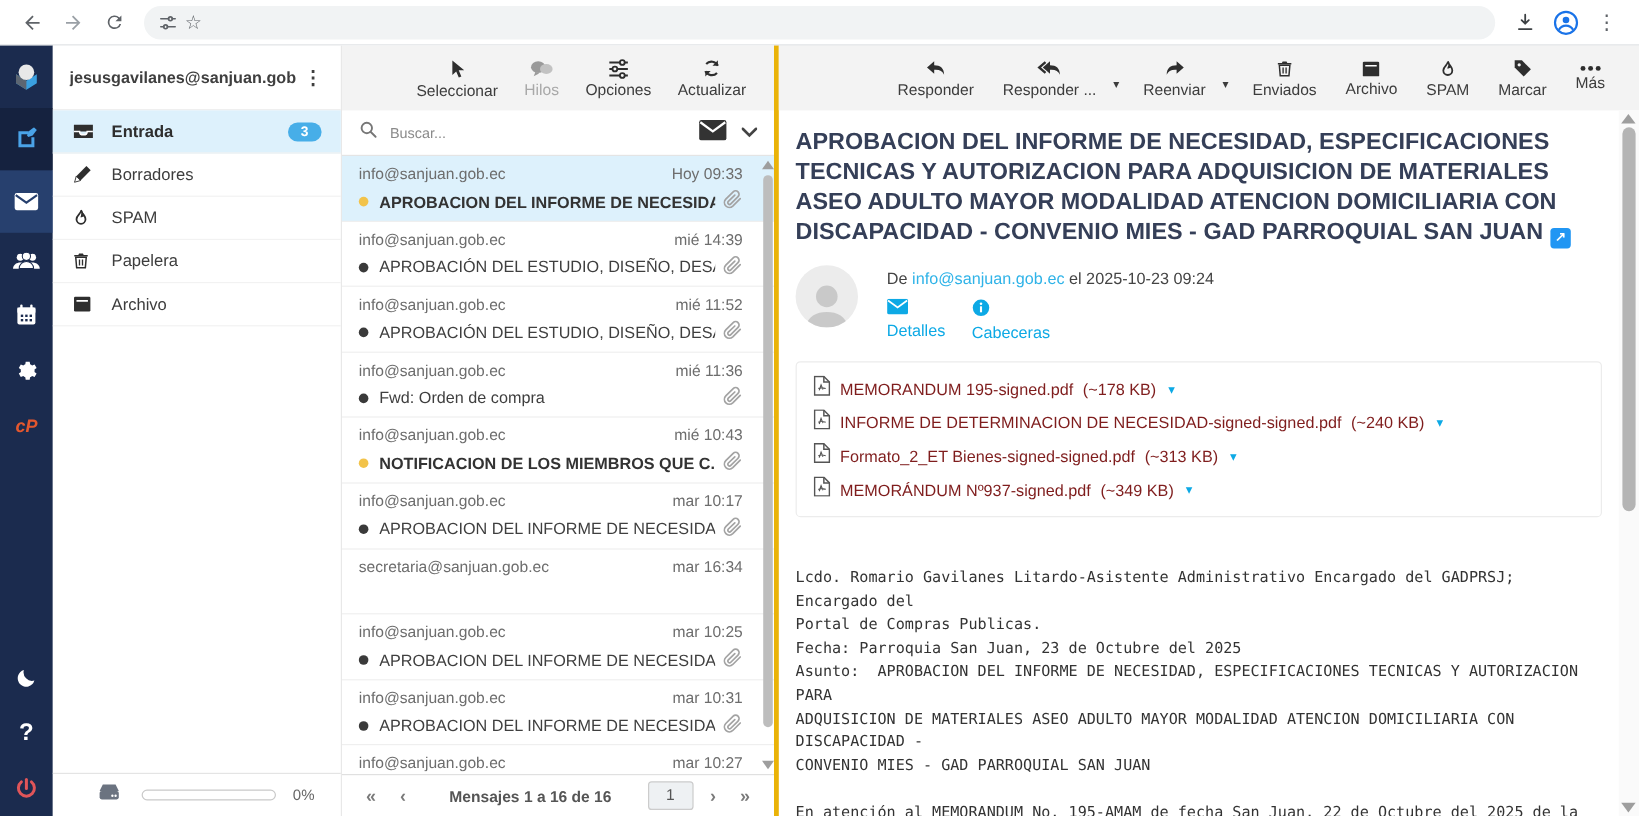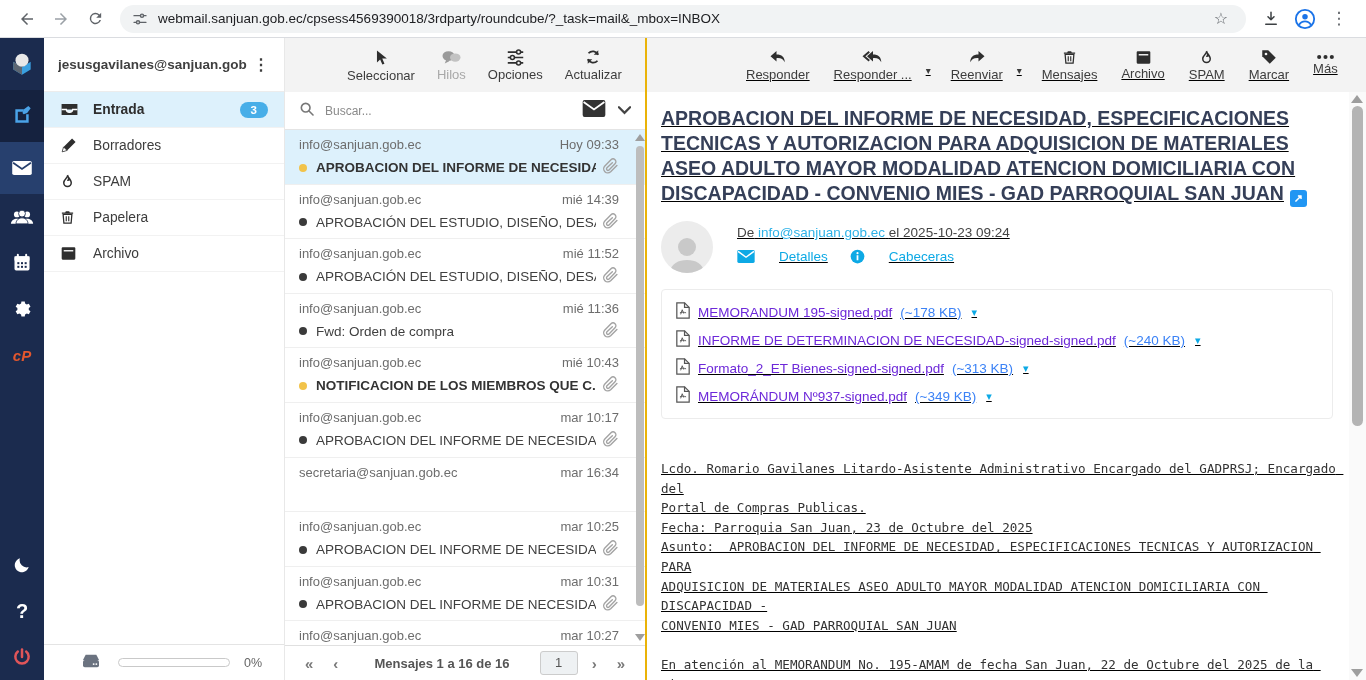--- a/index.html
+++ b/index.html
@@ -85,38 +85,38 @@
   .vs-arrow.down { bottom:4px; border-top:7px solid #9e9e9e; }
 
   .list-footer { height:35px; border-top:1px solid #e0e0e0; display:flex; align-items:center;
     padding:0 10px; flex:0 0 auto; color:#7a7a7a; }
   .pg-btn { font-size:15px; font-weight:bold; padding:0 10px; cursor:pointer; }
   .pg-count { flex:1; text-align:center; font-size:13px; font-weight:bold; color:#555; }
   .pg-page { width:38px; height:24px; border:1px solid #ccc; background:#eef1f3; border-radius:3px;
     text-align:center; font-size:13px; color:#555; line-height:22px; margin:0 4px; }
 
   
-  .content-col { flex:1; display:flex; flex-direction:column; border-left:2px solid #eab308; min-width:0;text-decoration:underline; }
+  .content-col { flex:1; display:flex; flex-direction:column; border-left:4px solid #eab308; min-width:0; }
   .content-col .toolbar { padding-left:95px; gap:16px; }
   .reader { flex:1; position:relative; overflow:hidden; padding:14px 30px 0 14px; }
   .subject-line { font-size:19.5px; font-weight:bold; color:#353f58; line-height:25px; max-width:680px; }
   .ext-link { display:inline-block; width:17px; height:17px; background:#2196f3; border-radius:3px;
     color:#fff; font-size:11px; text-align:center; line-height:17px; vertical-align:-2px; margin-left:6px; }
   .from-block { display:flex; margin-top:14px; }
   .avatar { width:52px; height:52px; border-radius:50%; background:#ececec; display:flex;
     align-items:flex-end; justify-content:center; overflow:hidden; flex:0 0 auto; }
   .from-meta { margin-left:24px; padding-top:4px; }
   .from-line { font-size:13.5px; color:#444; }
   .from-line a { color:#2fb3e8; text-decoration:none; }
   .hdr-links { display:flex; gap:22px; margin-top:9px; }
-  .hdr-link { display:flex; align-items:center; gap:24px; color:#0da9e5; font-size:13.5px; cursor:pointer; }
+  .hdr-link { display:flex; gap:6px; color:#0da9e5; font-size:13.5px; cursor:pointer;flex-direction:column; }
   .att-box { border:1px solid #ececec; border-radius:4px; margin-top:16px; padding:8px 14px; max-width:672px; }
   .att-item { display:flex; align-items:center; height:28px; gap:8px; }
-  .att-name { font-size:13.5px; color:#6d28d9; }
-  .att-size { font-size:13.5px; color:#3b82f6; }
+  .att-name { font-size:13.5px; color:#7f1d1d; }
+  .att-size { font-size:13.5px; color:#7f1d1d; }
   .att-caret { color:#0da9e5; font-size:11px; margin-left:2px; }
   .mail-body { margin-top:40px; font-family:"DejaVu Sans Mono", monospace; font-size:12.6px;
     line-height:19.6px; color:#333; white-space:pre-wrap; max-width:690px; }
 
   .content-scroll { position:absolute; top:0; right:0; width:17px; bottom:0; background:#fafafa; }
   .cs-thumb { position:absolute; top:14px; right:3px; width:11px; height:320px; background:#b4b4b4; border-radius:6px; }
   .cs-arrow { position:absolute; right:3px; width:0; height:0; border-left:6px solid transparent; border-right:6px solid transparent; }
   .cs-arrow.up { top:3px; border-bottom:8px solid #9e9e9e; }
   .cs-arrow.down { bottom:3px; border-top:8px solid #9e9e9e; }
 </style>
@@ -140,21 +140,20 @@
       </svg>
     </span>
   <div class="url-pill">
     <span class="tune-ico">
         <svg width="16" height="16" viewBox="0 0 24 24">
           <path d="M3 7h10M17 7h4M3 17h4M11 17h10" stroke="#5f6368" stroke-width="2" fill="none" stroke-linecap="round"></path>
           <circle cx="15" cy="7" r="2.4" fill="none" stroke="#5f6368" stroke-width="2"></circle>
           <circle cx="9" cy="17" r="2.4" fill="none" stroke="#5f6368" stroke-width="2"></circle>
         </svg>
       </span>
-    <span class="url-text" style="margin-left:10px;">webmail.sanjuan.gob.ec/cpsess4569390018/3rdparty/roundcube/?_task=mail&amp;_mbox=INBOX</span>
     <span class="pill-star">☆</span>
   </div>
   <span class="b-ico">
       <svg width="18" height="18" viewBox="0 0 24 24">
         <path d="M12 3v10m0 0l-4-4m4 4l4-4" stroke="#3c4043" stroke-width="2" fill="none" stroke-linecap="round" stroke-linejoin="round"></path>
         <path d="M5 19h14" stroke="#3c4043" stroke-width="2" stroke-linecap="round"></path>
       </svg>
     </span>
   <span class="b-ico">
       <svg width="22" height="22" viewBox="0 0 24 24">
@@ -527,21 +526,21 @@
   </div>
         <span class="tb-caret">▾</span>
         <div class="tb-btn">
     <span class="tb-ic">
             <svg width="15" height="17" viewBox="0 0 24 24">
               <path d="M5 7h14l-1.2 14H6.2z" fill="none" stroke="#2e2e2e" stroke-width="2"></path>
               <path d="M3 5h18M9 5l1-2h4l1 2" fill="none" stroke="#2e2e2e" stroke-width="2"></path>
               <path d="M10 10v8M14 10v8" stroke="#2e2e2e" stroke-width="1.8"></path>
             </svg>
           </span>
-    <span>Mensajes</span>
+    <span>Enviados</span>
   </div>
         <div class="tb-btn">
     <span class="tb-ic">
             <svg width="17" height="15" viewBox="0 0 24 22">
               <rect x="2" y="2" width="20" height="18" rx="1.5" fill="#2e2e2e"></rect>
               <path d="M5 7h14" stroke="#fff" stroke-width="2"></path>
             </svg>
           </span>
     <span>Archivo</span>
   </div>

